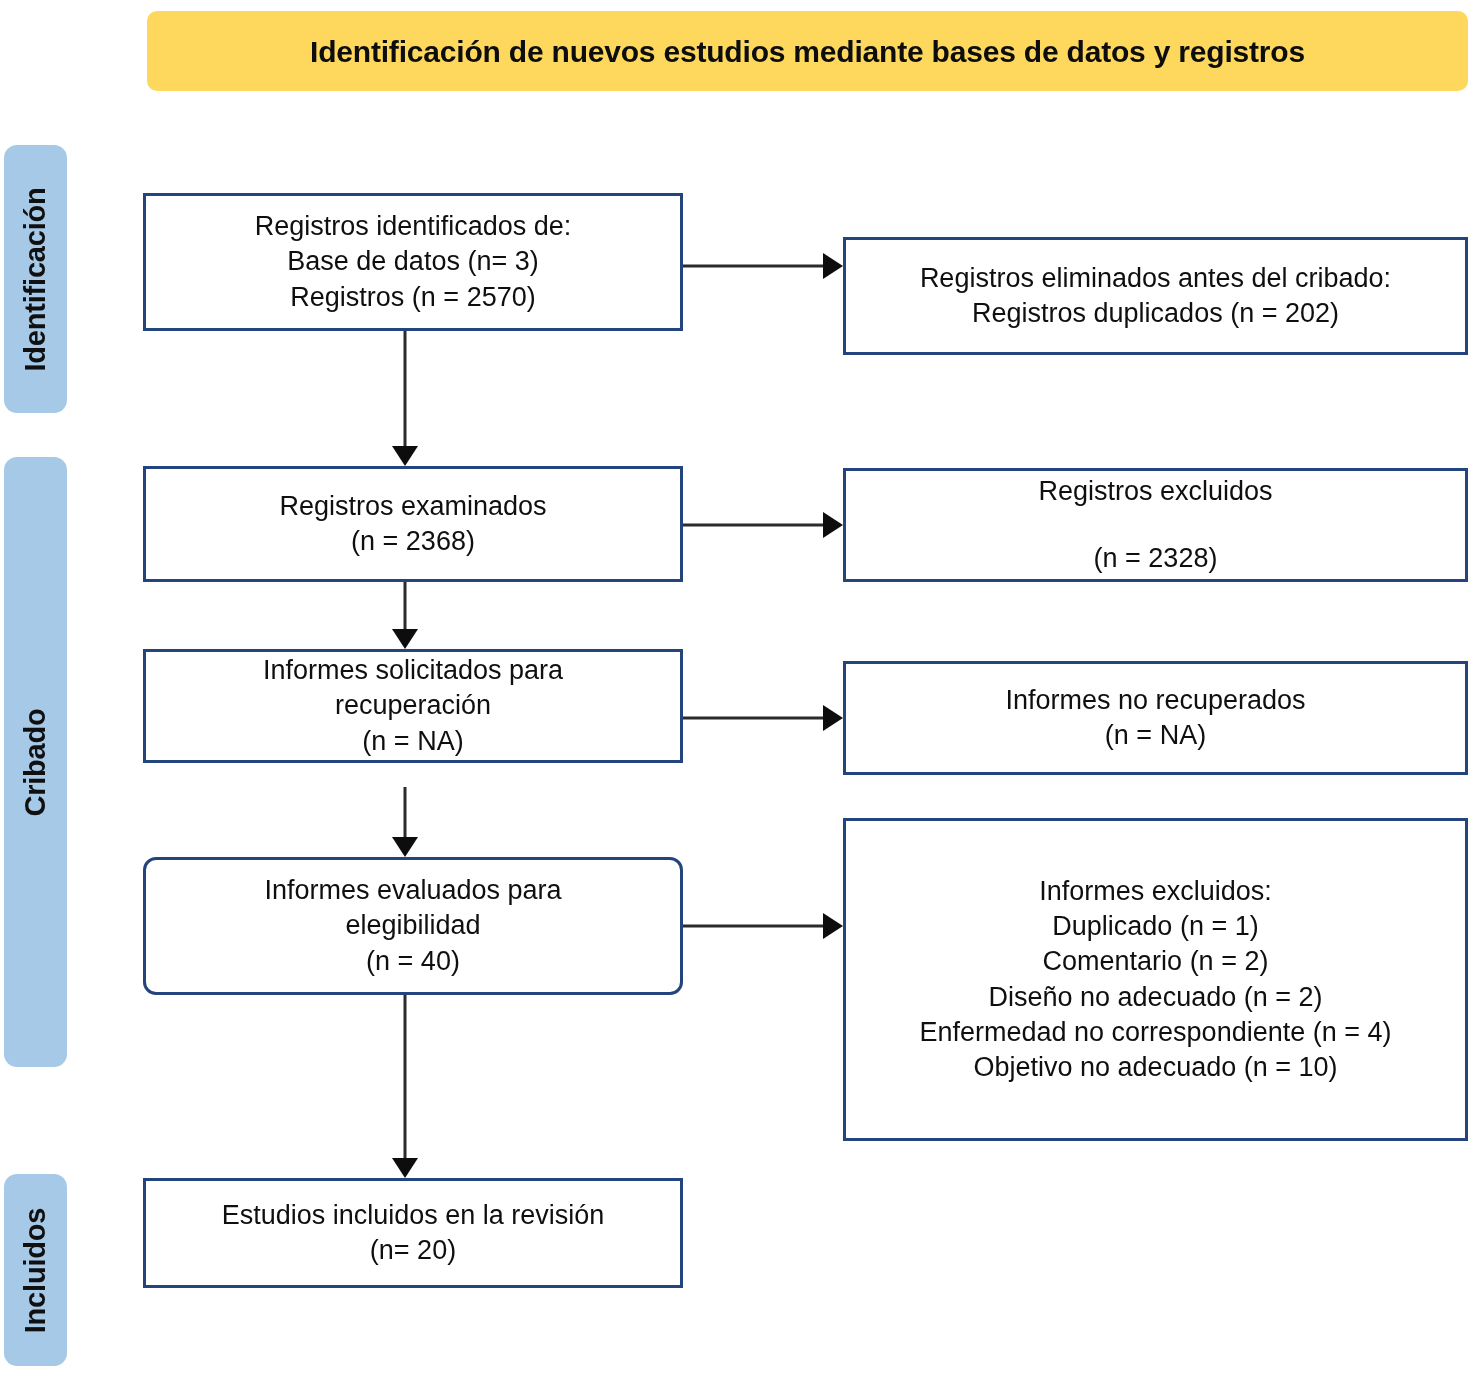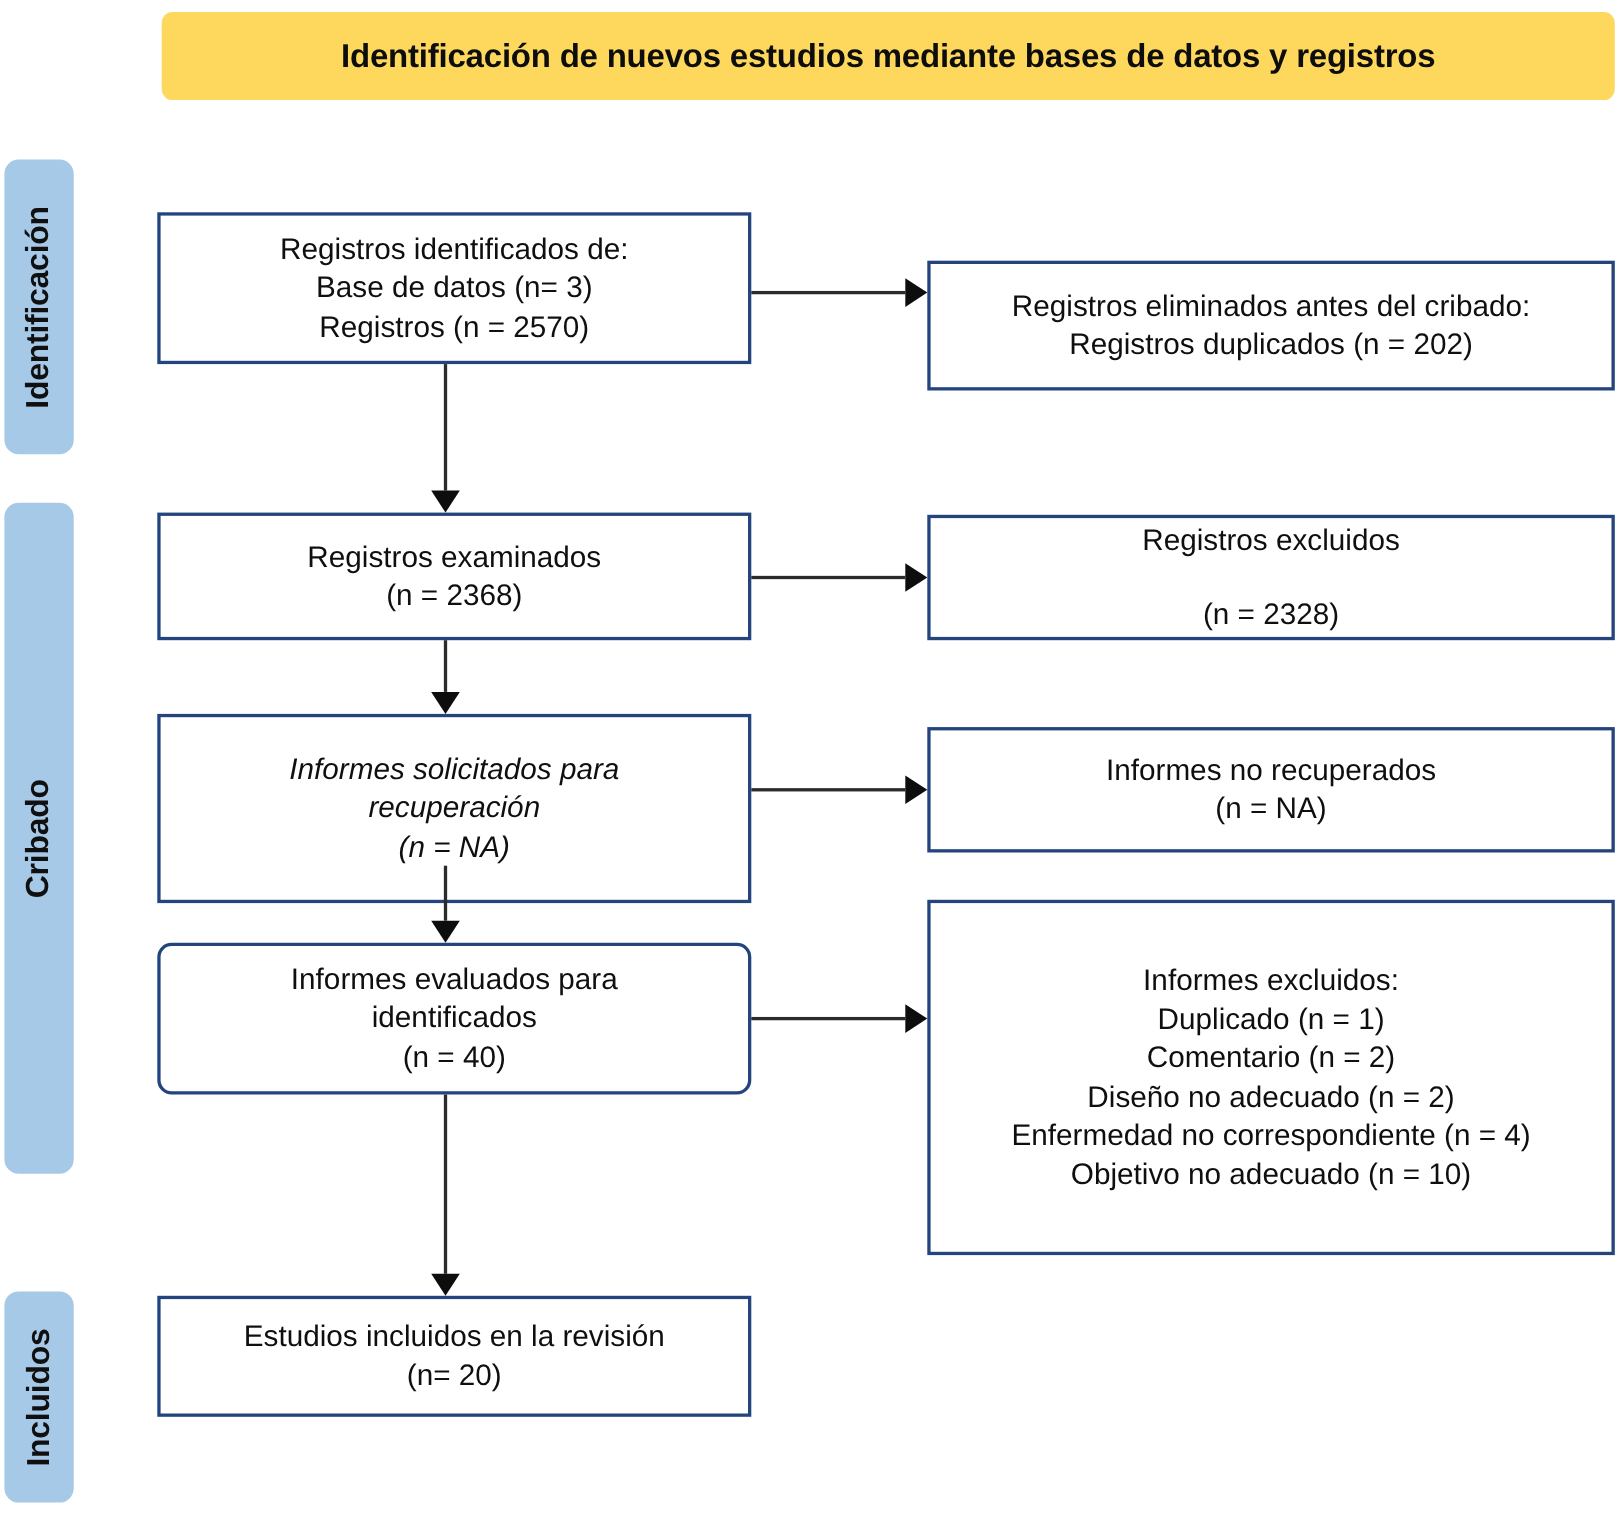--- a/index.html
+++ b/index.html
@@ -84,21 +84,21 @@
     font-size: 27px;
     color: #0f0f0f;
     line-height: 1.30;
     text-align: center;
     white-space: nowrap;
   }
 
   
   #box-identified   { left: 143px; top: 193px;  width: 540px; height: 138px; }
   #box-screened     { left: 143px; top: 466px;  width: 540px; height: 116px; }
-  #box-sought       { left: 143px; top: 649px;  width: 540px; height: 172px; font-style: italic; }
+  #box-sought       { left: 143px; top: 649px;  width: 540px; height: 114px; }
   #box-assessed     { left: 143px; top: 857px;  width: 540px; height: 138px; border-radius: 13px; }
   #box-included     { left: 143px; top: 1178px; width: 540px; height: 110px; }
 
   
   #box-removed      { left: 843px; top: 205px;  width: 625px; height: 118px; margin-top: 32px; }
   #box-excluded-rec { left: 843px; top: 468px;  width: 625px; height: 114px; gap: 32px; }
   #box-notretrieved { left: 843px; top: 661px;  width: 625px; height: 114px; }
   #box-reports-exc  { left: 843px; top: 818px;  width: 625px; height: 323px; }
 
   
@@ -208,21 +208,21 @@
     <div class="line">(n = NA)</div>
   </div>
 
   <div class="box" id="box-notretrieved">
     <div class="line">Informes no recuperados</div>
     <div class="line">(n = NA)</div>
   </div>
 
   <div class="box" id="box-assessed">
     <div class="line">Informes evaluados para</div>
-    <div class="line">identificados</div>
+    <div class="line">elegibilidad</div>
     <div class="line">(n = 40)</div>
   </div>
 
   <div class="box" id="box-reports-exc">
     <div class="line">Informes excluidos:</div>
     <div class="line">Duplicado (n = 1)</div>
     <div class="line">Comentario (n = 2)</div>
     <div class="line">Diseño no adecuado (n = 2)</div>
     <div class="line">Enfermedad no correspondiente (n = 4)</div>
     <div class="line">Objetivo no adecuado (n = 10)</div>

